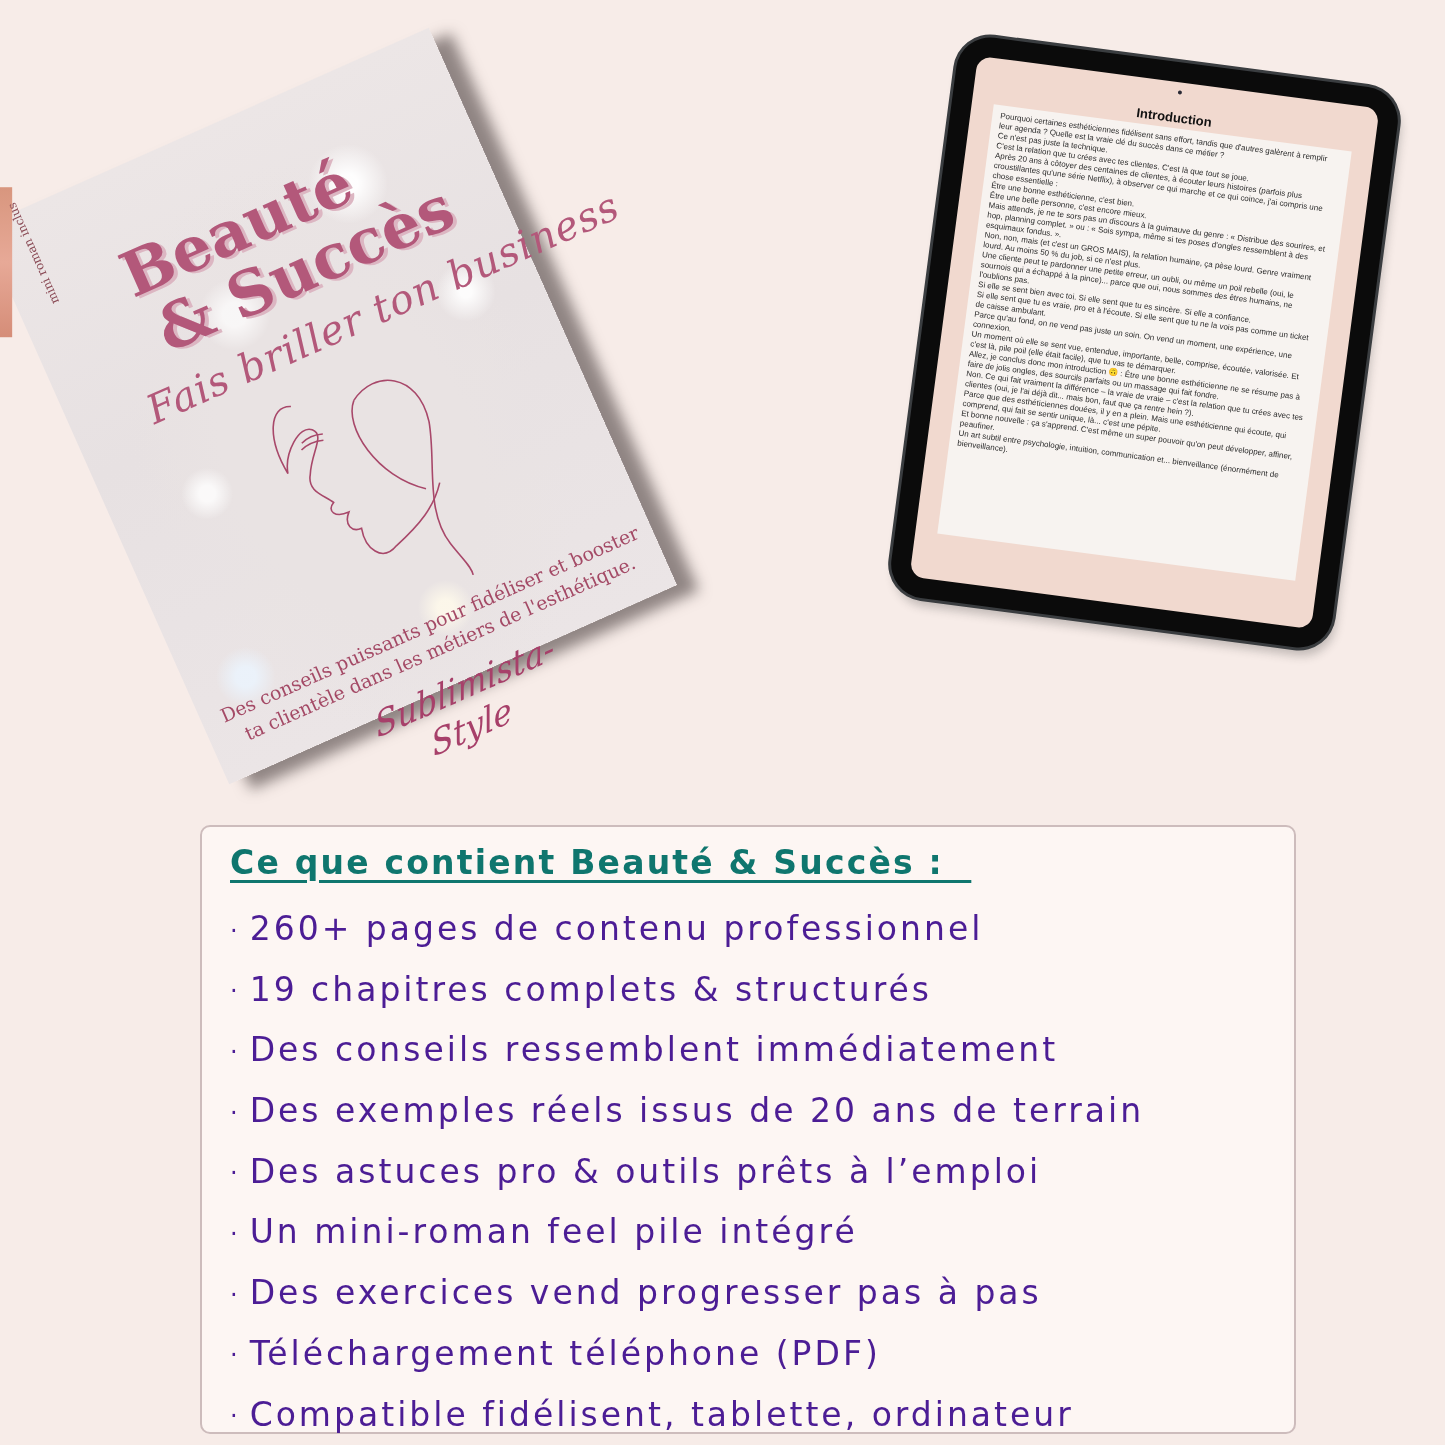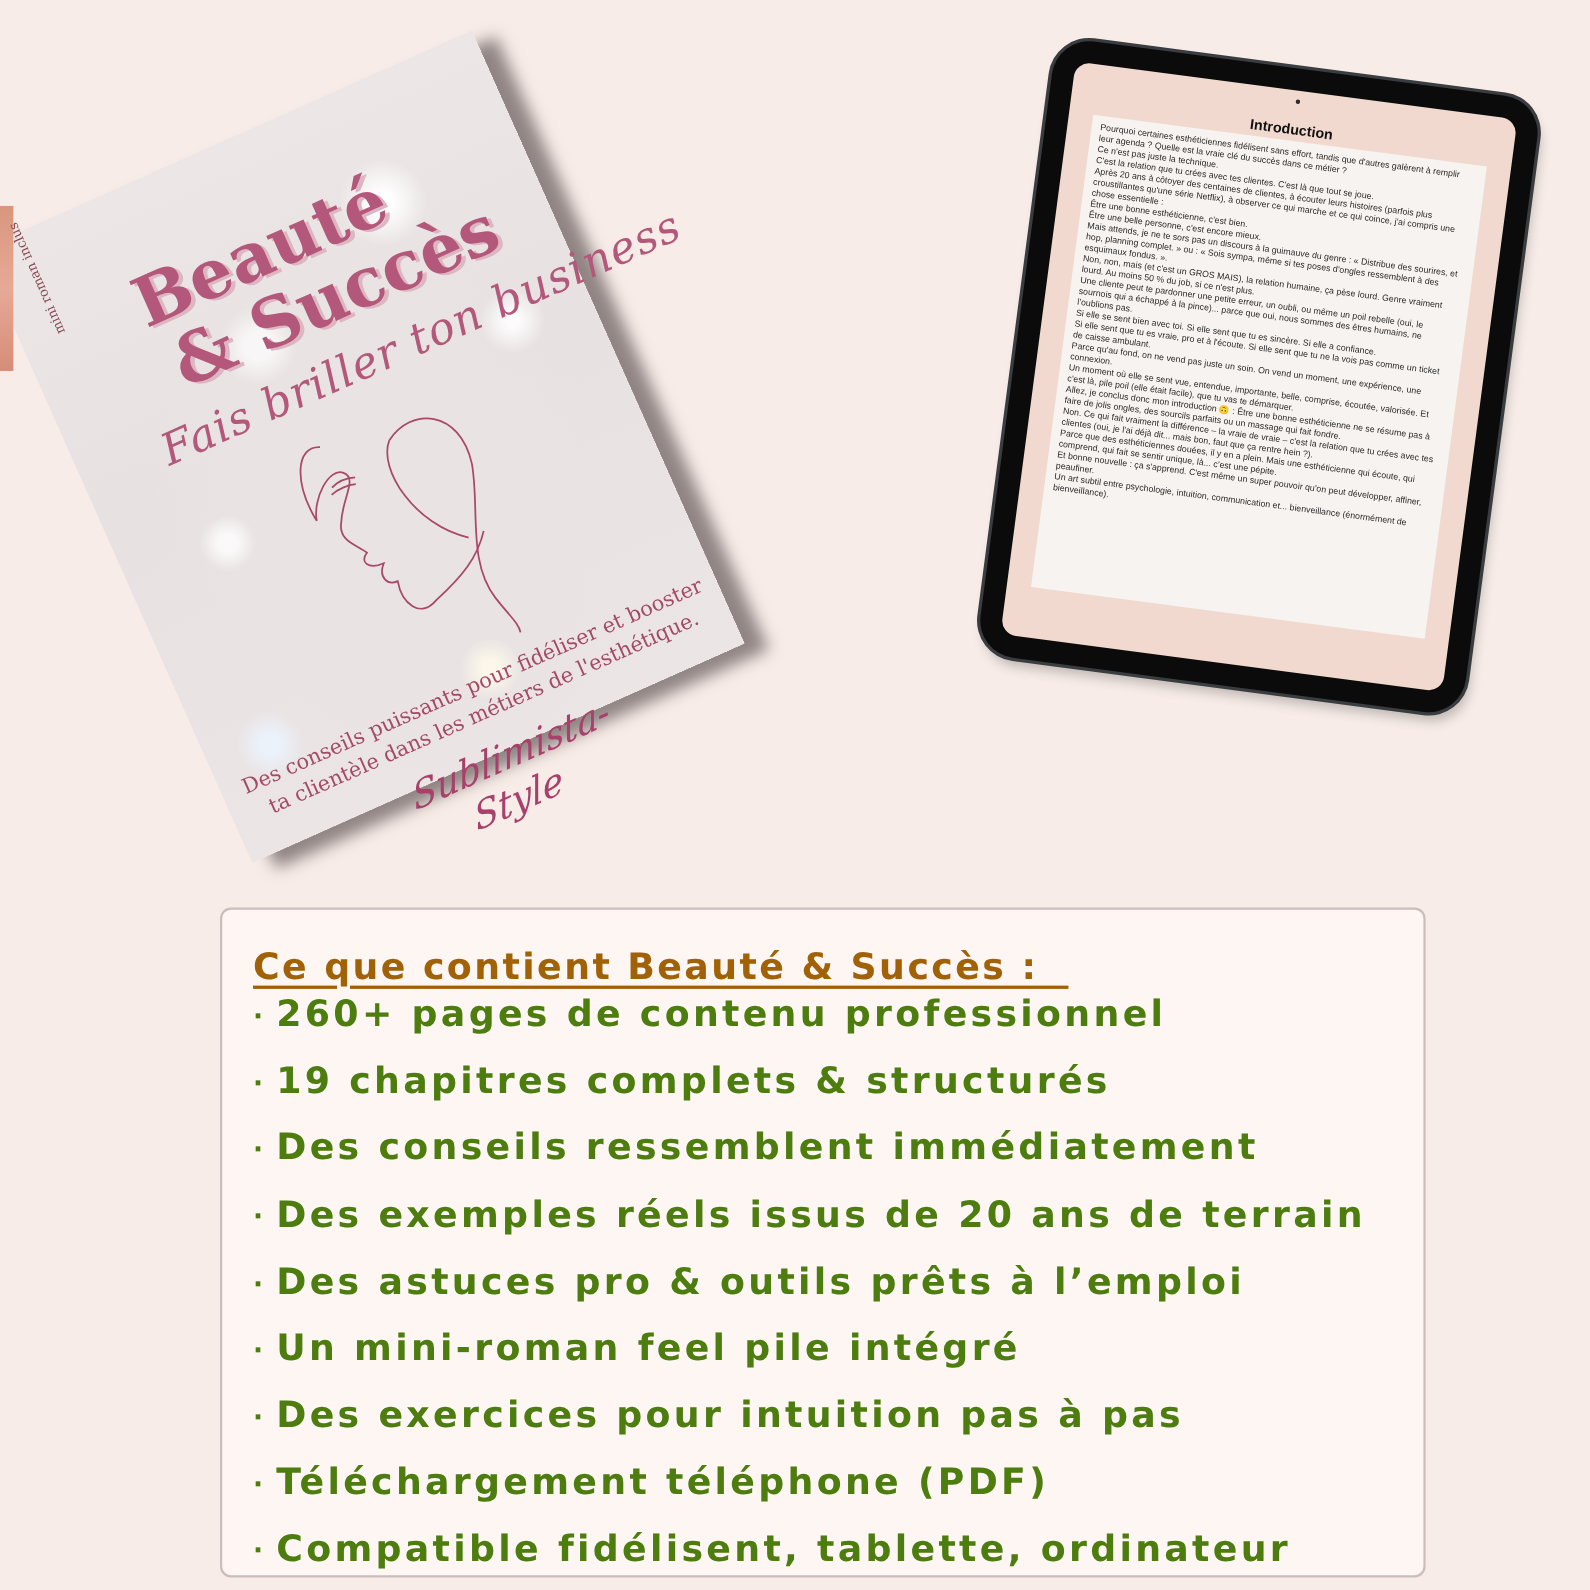--- a/index.html
+++ b/index.html
@@ -98,34 +98,34 @@
   
   .features {
     position:absolute; left:200px; top:825px;
     width:1096px; height:609px;
     background:#fdf6f3;
     border:2px solid #cdbcbc;
     border-radius:10px;
     box-sizing:border-box;
   }
   .features-title {
-    position:absolute; left:28px; top:32px;
+    position:absolute; left:28px; top:16px;
     font-family:"DejaVu Sans", sans-serif; font-weight:bold;
-    font-size:33px; letter-spacing:2.2px; color:#a16207;
+    font-size:33px; letter-spacing:2.2px; color:#0f766e;
     text-decoration:underline; text-underline-offset:6px; text-decoration-thickness:3px;
     white-space:pre;
   }
   .features-list {
     list-style:none; margin:0; padding:0;
     position:absolute; left:28px; top:78px;
   }
   .features-list li {
-    height:60.7px; line-height:34px;
+    height:60.7px; line-height:48px;
     font-family:"DejaVu Sans", sans-serif; font-size:33px;
-    letter-spacing:3px; color:#4d7c0f; white-space:nowrap;font-weight:bold;
+    letter-spacing:3px; color:#4c1d95; white-space:nowrap;
   }
   .features-list .bullet { font-size:24px; margin-right:12px; vertical-align:middle; letter-spacing:0; }
 </style>
 </head>
 <body>
 
 <div class="cover">
   <div class="ribbon-band" style="left:8px; top:-40px; transform:rotate(24deg) skewX(0deg); width:40px; height:150px;"></div>
   <div class="ribbon-text" style="left:30px; top:100px; transform:rotate(-90deg);">mini roman inclus</div>
 
@@ -178,17 +178,17 @@
 
 <div class="features">
   <div class="features-title">Ce que contient Beauté &amp; Succès :  </div>
   <ul class="features-list">
     <li><span class="bullet">·</span><span>260+ pages de contenu professionnel</span></li>
     <li><span class="bullet">·</span><span>19 chapitres complets &amp; structurés</span></li>
     <li><span class="bullet">·</span><span>Des conseils ressemblent immédiatement</span></li>
     <li><span class="bullet">·</span><span>Des exemples réels issus de 20 ans de terrain</span></li>
     <li><span class="bullet">·</span><span>Des astuces pro &amp; outils prêts à l’emploi</span></li>
     <li><span class="bullet">·</span><span>Un mini-roman feel pile intégré</span></li>
-    <li><span class="bullet">·</span><span>Des exercices pour intuition pas à pas</span></li>
+    <li><span class="bullet">·</span><span>Des exercices vend progresser pas à pas</span></li>
     <li><span class="bullet">·</span><span>Téléchargement téléphone (PDF)</span></li>
     <li><span class="bullet">·</span><span>Compatible fidélisent, tablette, ordinateur</span></li>
   </ul>
 </div>
 
 </body></html>

